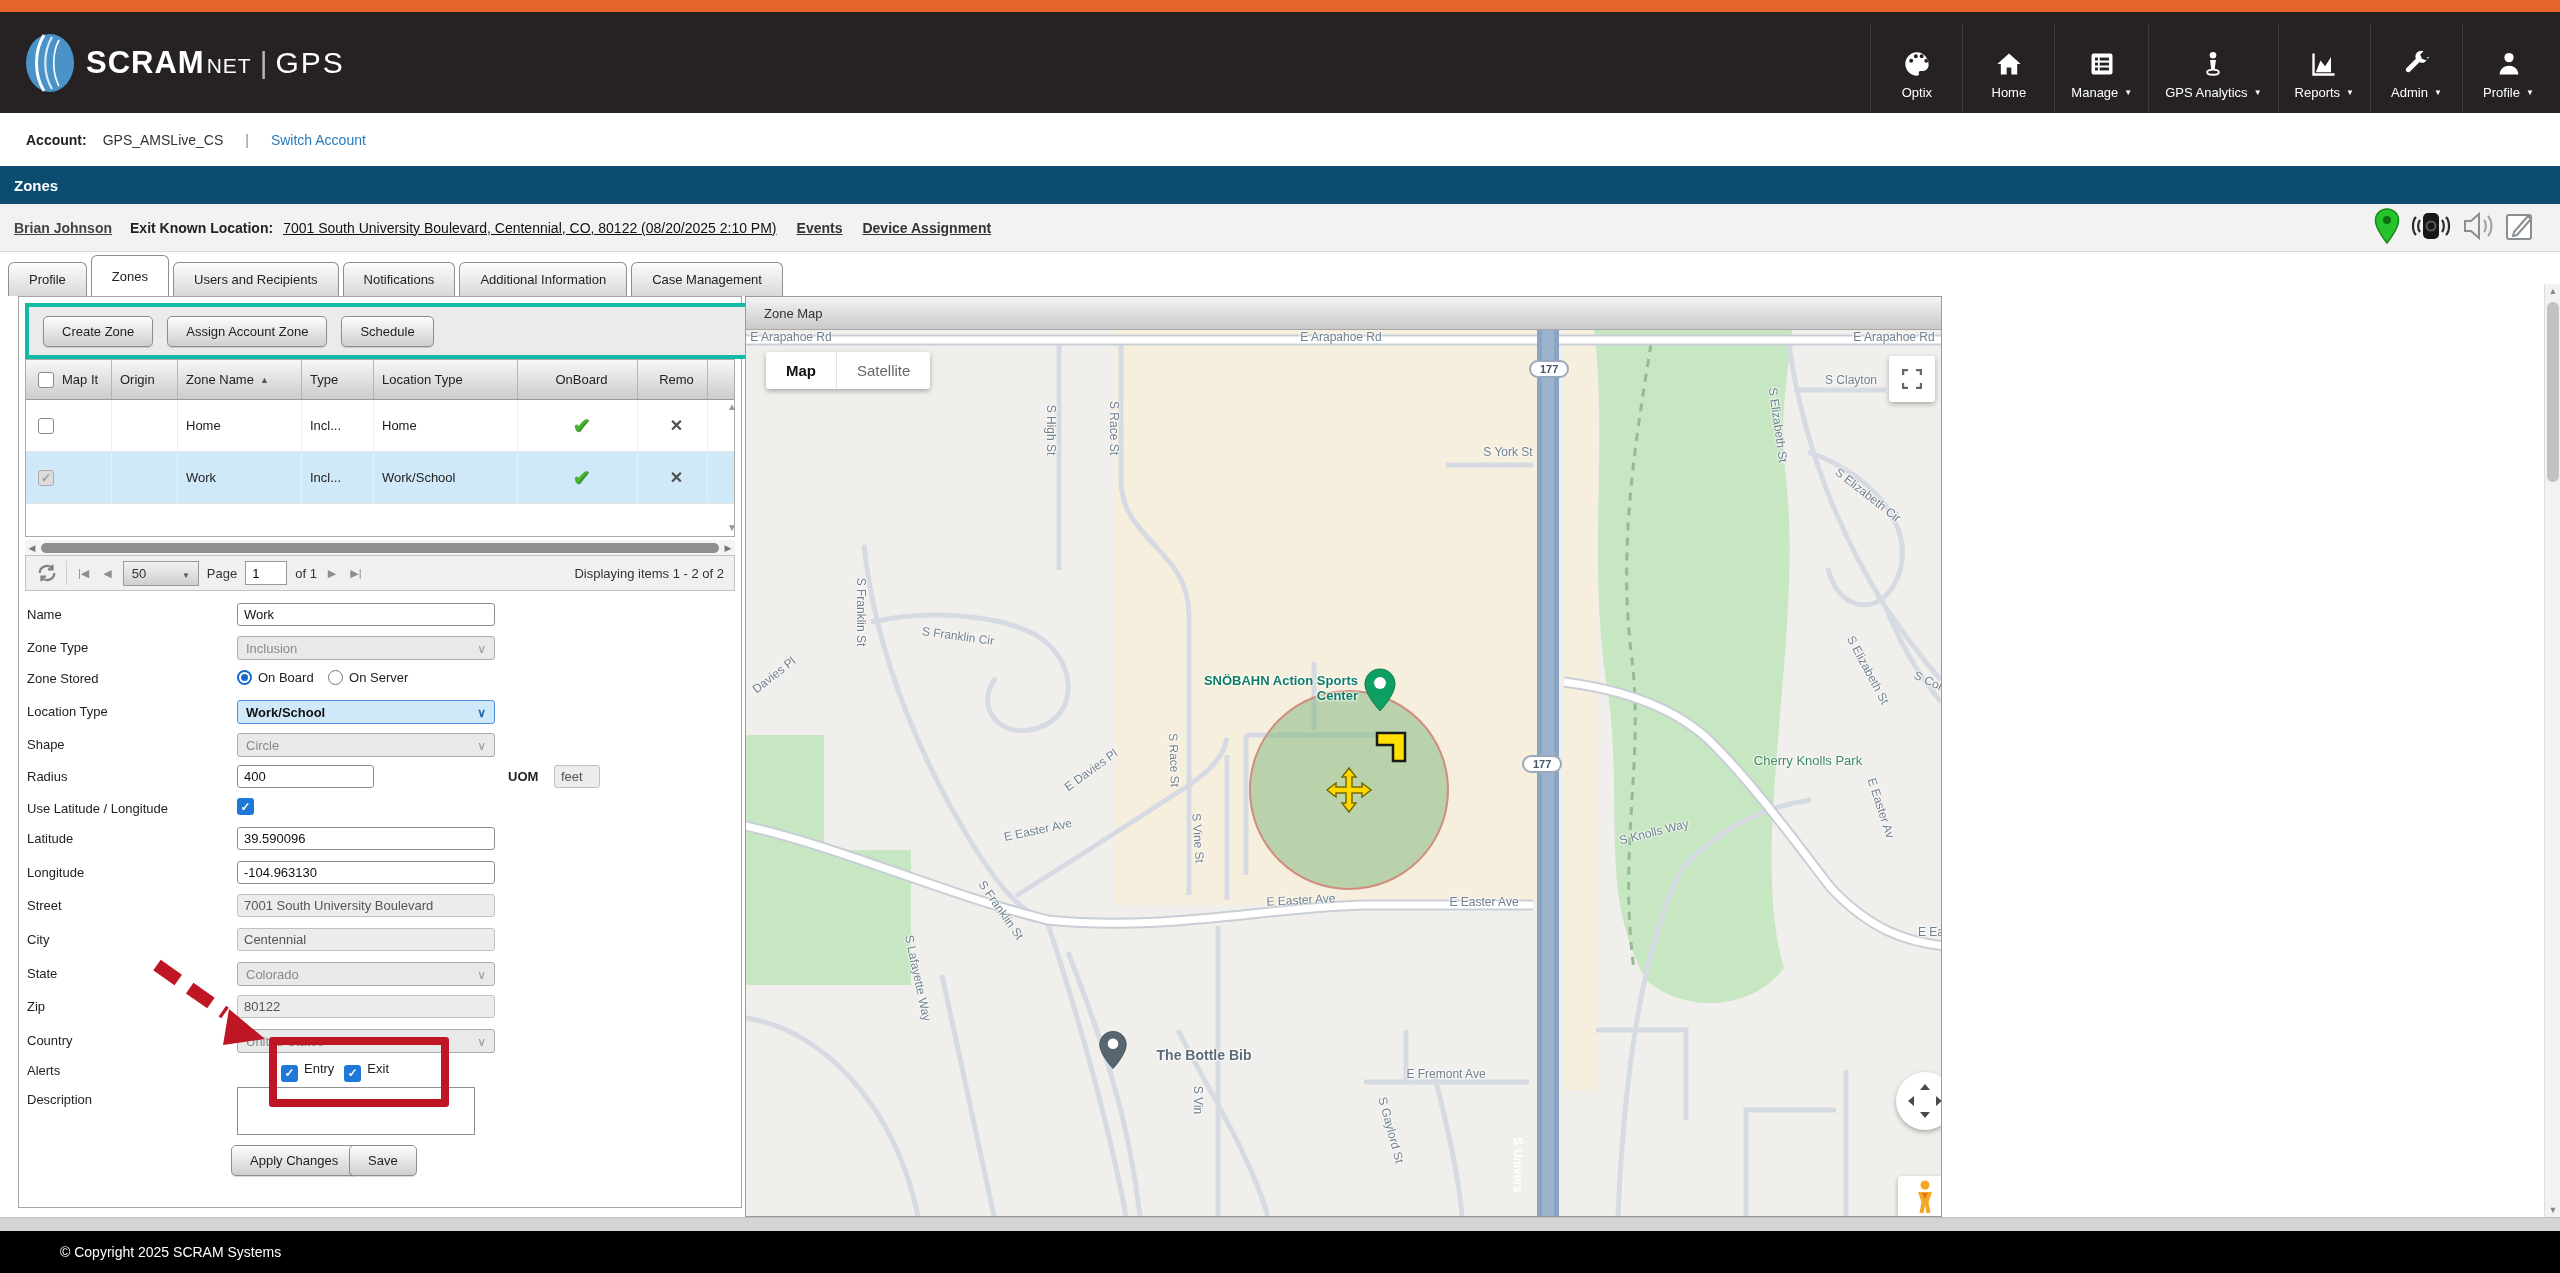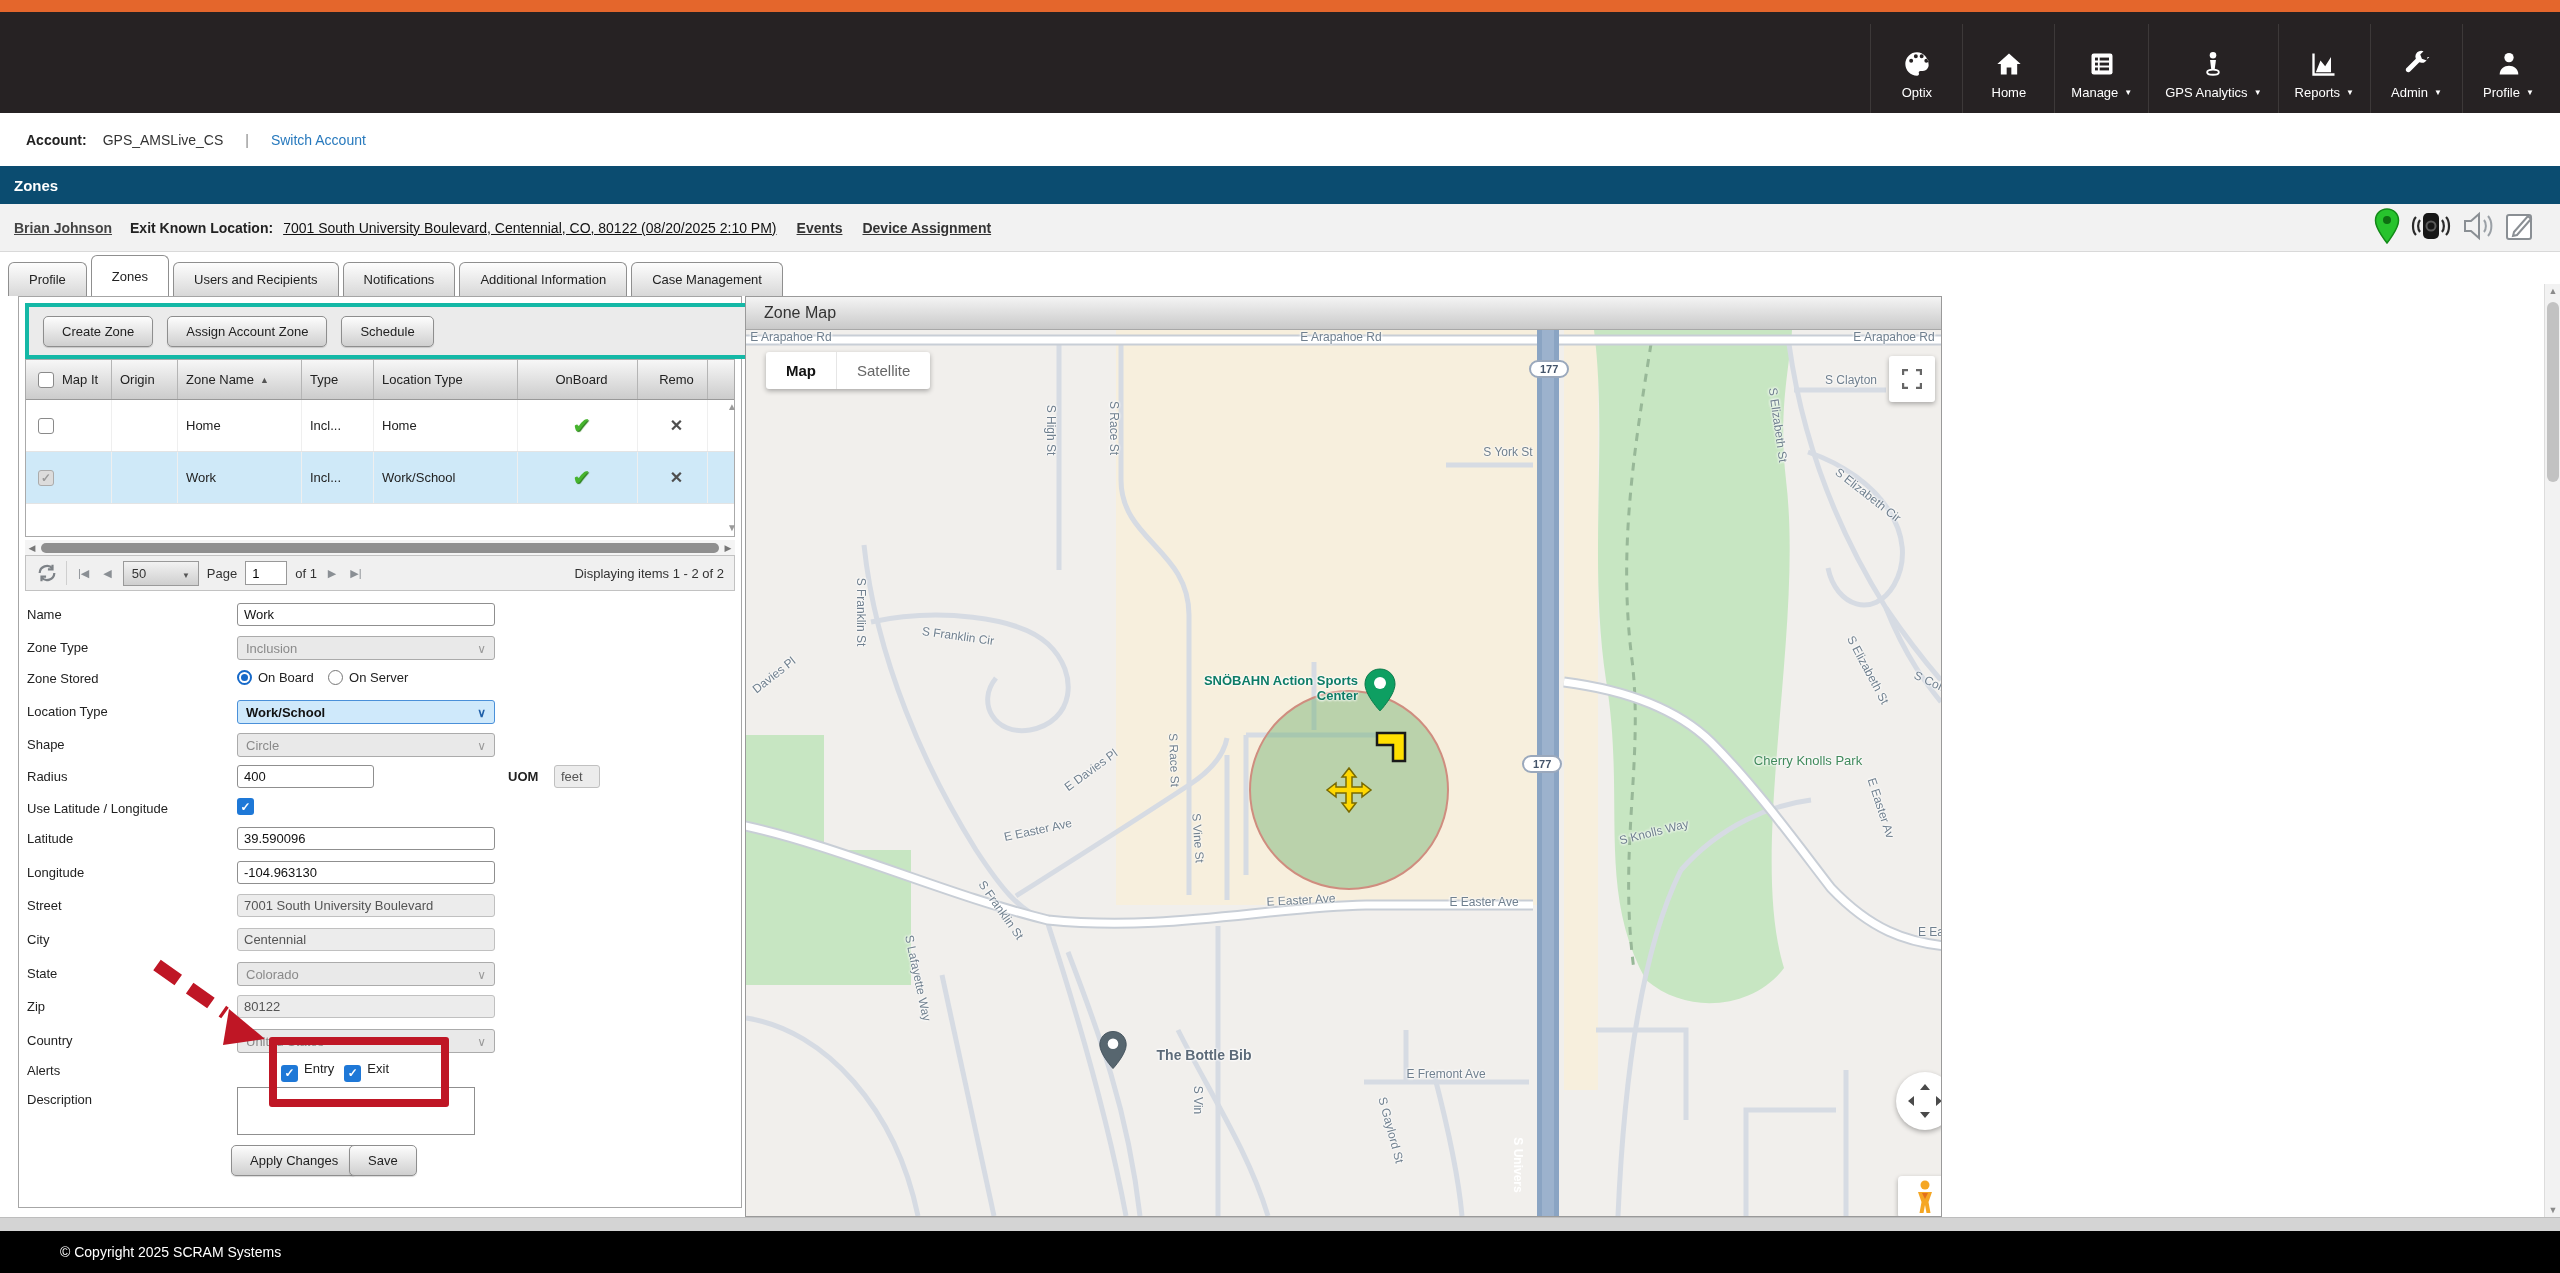--- a/index.html
+++ b/index.html
@@ -103,21 +103,21 @@
   .inline-lbl { font-size:13px; color:#222; margin:0 10px 0 6px; }
   #desc-area { width:238px; height:48px; border:1px solid #8f8f8f; resize:none; font-family:inherit; font-size:13px; }
 
   
   #alert-rect { left:250px; top:740px; width:180px; height:70px; border:8px solid #bf1625; border-radius:3px; z-index:30; pointer-events:none; }
   #alert-arrow { left:128px; top:660px; width:140px; height:95px; z-index:30; pointer-events:none; }
 
   
   #map-panel { left:745px; top:296px; width:1197px; height:921px; border:1px solid #9a9a9a; background:#fff; }
   #map-title { position:absolute; left:0; top:0; width:100%; height:33px; background:linear-gradient(#f4f4f4,#c9c9c9);
-    border-bottom:1px solid #a8a8a8; font-size:16px; color:#333; display:flex; align-items:center; padding-left:18px; }
+    border-bottom:1px solid #a8a8a8; font-size:13px; color:#333; display:flex; align-items:center; padding-left:18px; }
   #map-canvas { position:absolute; left:0; top:33px; width:1195px; height:886px; background:#f1efec; overflow:hidden; }
   #roads-svg { position:absolute; left:0; top:0; }
   .mlbl { position:absolute; font-size:12px; color:#70808f; font-weight:500; white-space:nowrap;
     text-shadow:0 0 3px #fff,0 0 3px #fff,0 0 3px #fff; z-index:5; }
   .mlbl.on-blue { color:#fff; font-weight:bold; text-shadow:none; }
   .mlbl.park { color:#418a5c; width:110px; white-space:normal; text-align:center; font-size:13px; }
   .mlbl.poi-green { color:#0e7c66; width:180px; white-space:normal; text-align:right; font-size:13px; font-weight:600; }
   .mlbl.poi-gray { color:#5d6b79; font-size:14px; font-weight:600; }
   .shield { position:absolute; background:#fff; border:2px solid #9aa8bc; border-radius:12px; color:#44546a;
     font-size:11px; font-weight:bold; padding:1px 9px; z-index:5; }
@@ -145,20 +145,31 @@
   #bottom-strip { left:0; top:1217px; width:2560px; height:14px; background:#d4d4d4; border-top:1px solid #bdbdbd; }
   #footer { left:0; top:1231px; width:2560px; height:42px; background:#000; color:#fff; font-size:14px;
     display:flex; align-items:center; padding-left:60px; }
 </style>
 </head>
 <body>
 
 <div id="orange-strip" class="abs"></div>
 
 <div id="topnav" class="abs">
+  <div id="brand">
+    <svg width="52" height="60" viewBox="0 0 52 60">
+      <ellipse cx="26" cy="30" rx="24" ry="29" fill="#4a93c8"></ellipse>
+      <path d="M20 2 C10 18 10 42 20 58" stroke="#fff" stroke-width="3" fill="none"></path>
+      <path d="M28 4 C19 19 19 41 28 56" stroke="#dceaf5" stroke-width="2.2" fill="none"></path>
+      <path d="M35 7 C28 20 28 40 35 53" stroke="#fff" stroke-width="1.6" fill="none"></path>
+    </svg>
+    <div>
+      <span class="scram">SCRAM</span><span class="net">NET</span><span class="pipe">|</span><span class="gps">GPS</span>
+    </div>
+  </div>
   <div id="navitems">
     <div class="nav-item">
       <svg viewBox="0 0 24 24">
           <path d="M12 2a10 10 0 0 0 0 20c1.5 0 2-1 1.6-2-.4-1 .2-2 1.4-2H17a5 5 0 0 0 5-5c0-6-4.5-11-10-11zm-5 9a1.7 1.7 0 1 1 0-3.4 1.7 1.7 0 0 1 0 3.4zm4-4a1.7 1.7 0 1 1 0-3.4 1.7 1.7 0 0 1 0 3.4zm5 0a1.7 1.7 0 1 1 0-3.4 1.7 1.7 0 0 1 0 3.4zm4 4a1.7 1.7 0 1 1 0-3.4 1.7 1.7 0 0 1 0 3.4z" stroke="none"></path>
         </svg>
       <span class="nav-label">Optix</span>
     </div>
     <div class="nav-item">
       <svg viewBox="0 0 24 24">
           <path d="M12 3 2 12h3v9h5v-6h4v6h5v-9h3z" stroke="none"></path>

